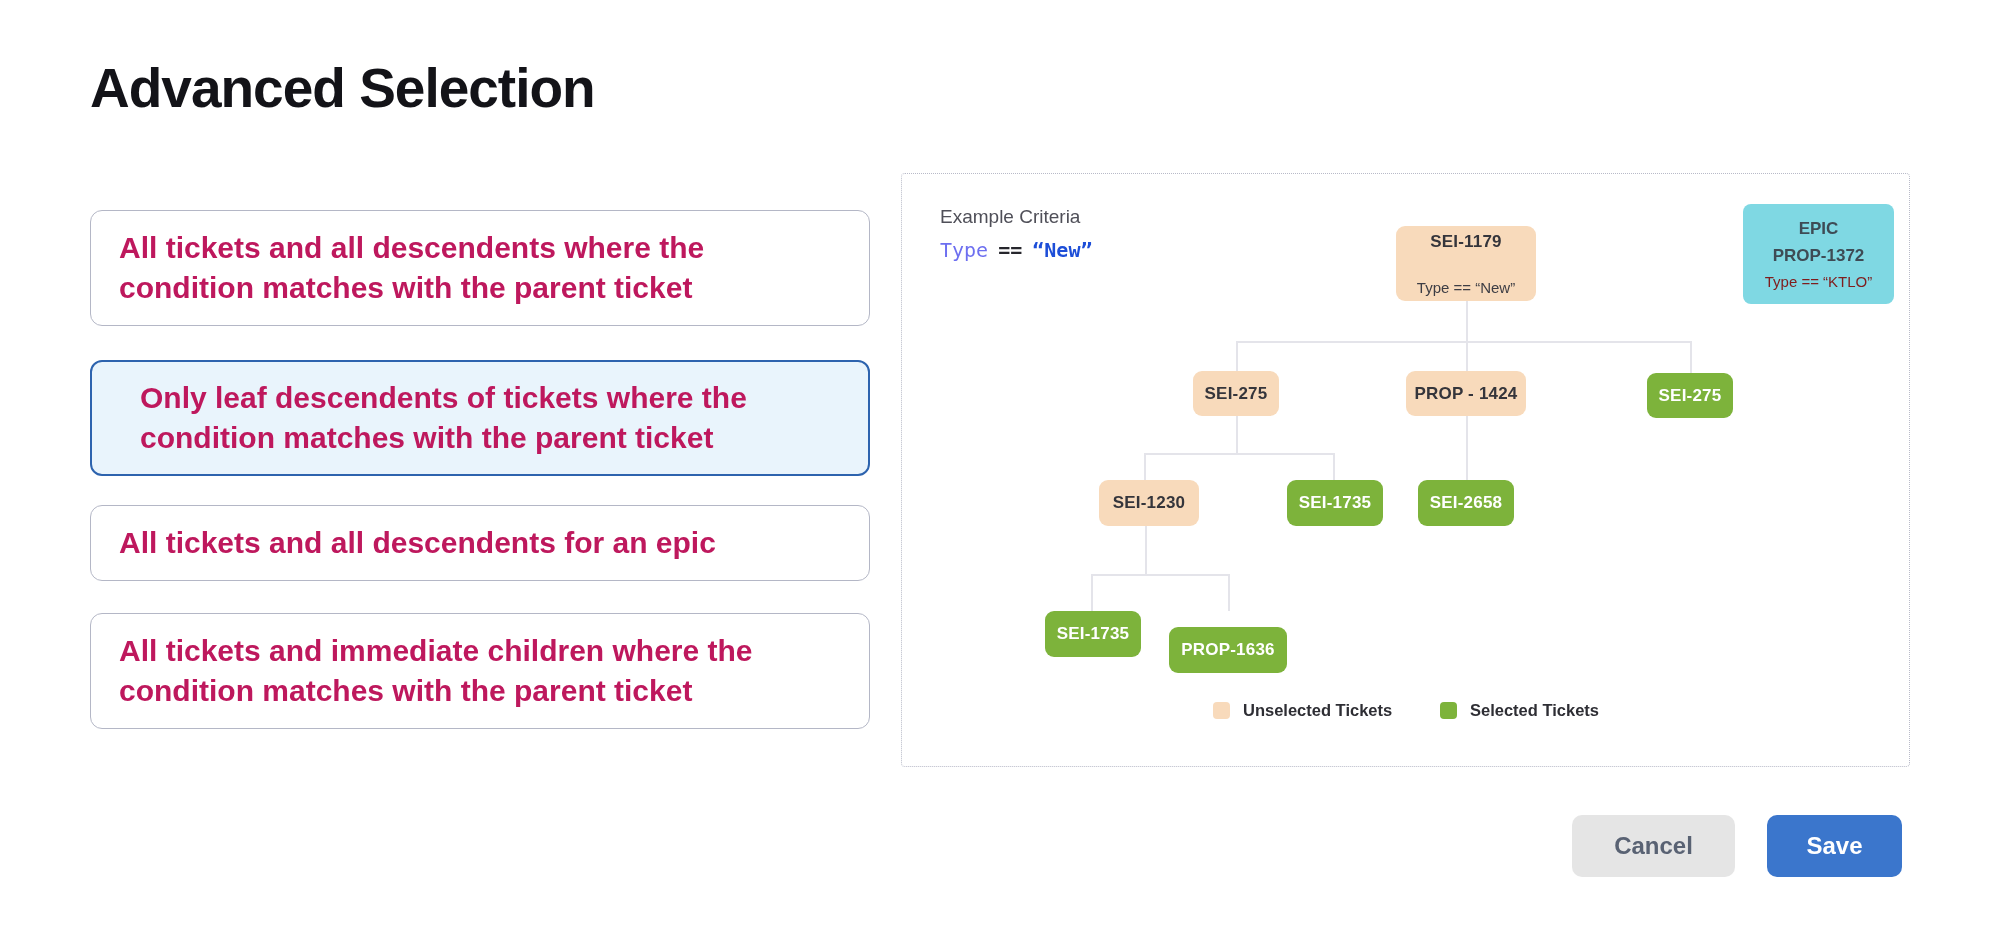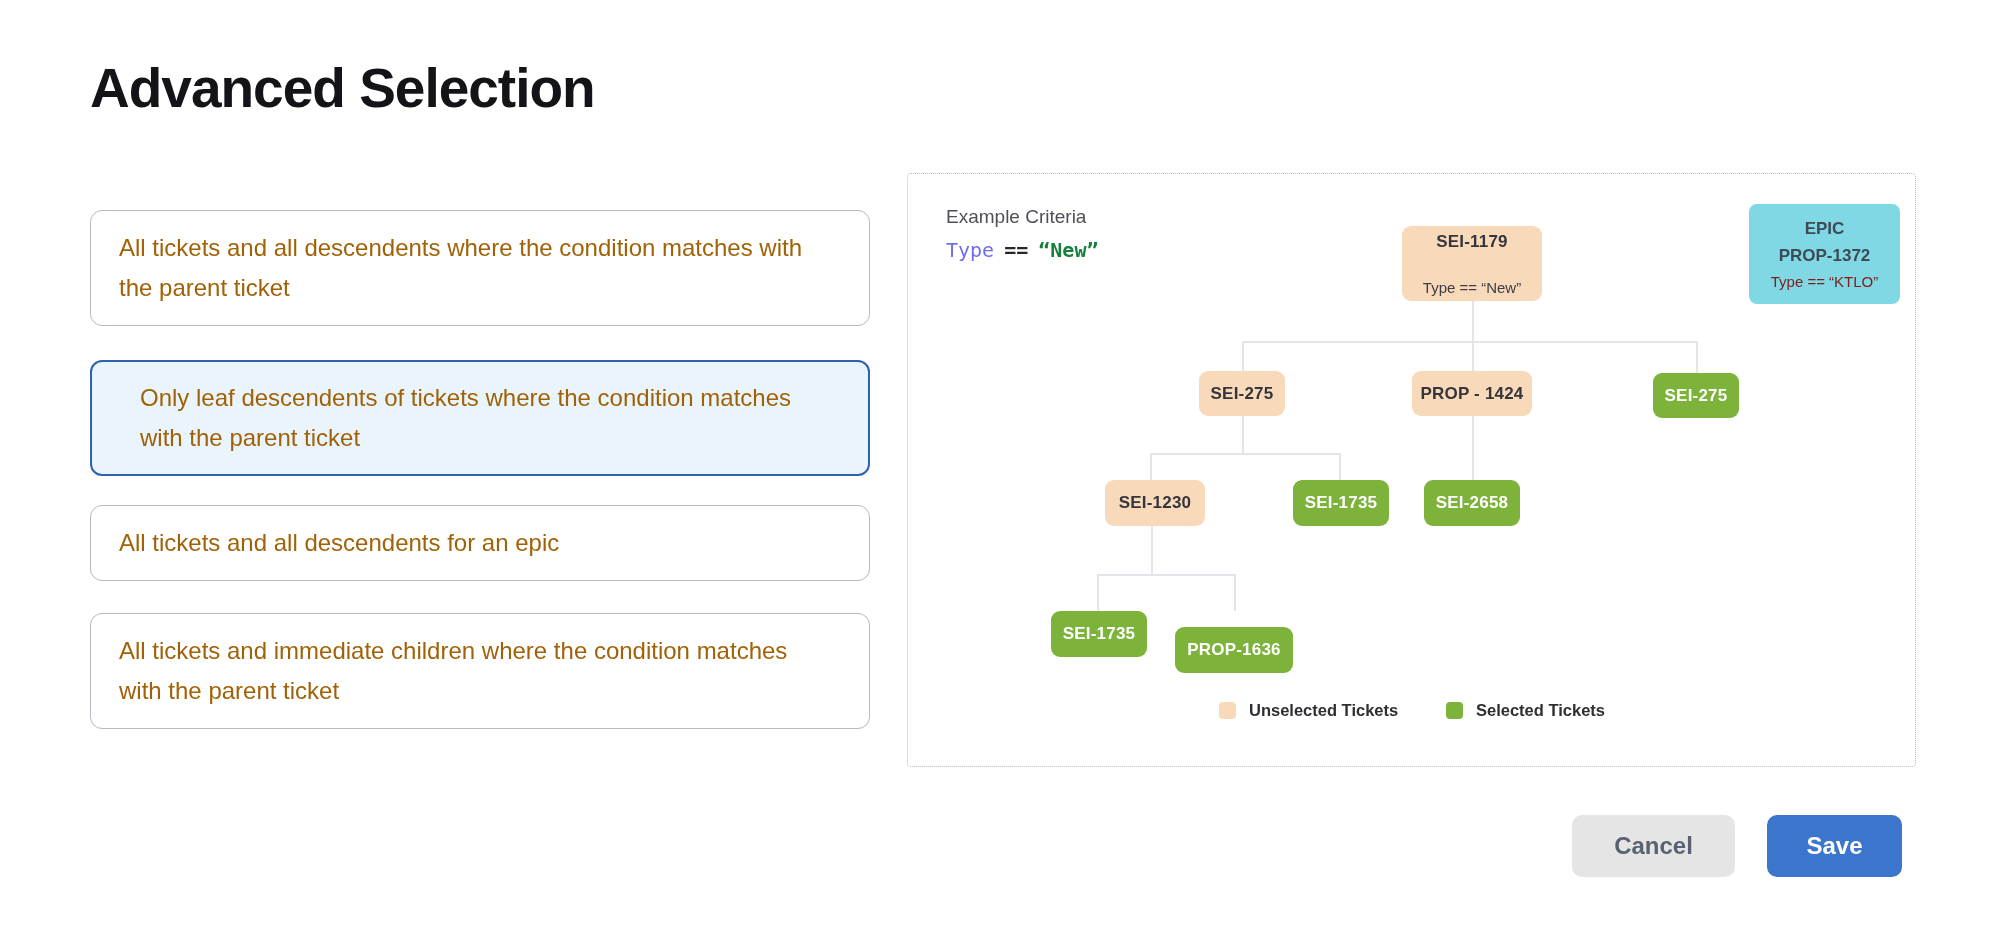--- a/index.html
+++ b/index.html
@@ -8,36 +8,36 @@
   .page { position:relative; width:1990px; height:936px; background:#fff; }
 
   
   .title { position:absolute; left:90px; top:56px; font-size:55px; font-weight:700;
            color:#131318; letter-spacing:-1px; }
 
   
   .card { position:absolute; left:90px; width:780px; display:flex; align-items:center;
           border:1.5px solid #b4b7c6; border-radius:12px; background:#fff;
           padding:0 60px 0 28px; cursor:pointer; }
-  .card span { font-size:24px; line-height:40px; font-weight:400; color:#a16207; }
+  .card span { font-size:30px; line-height:40px; font-weight:700; color:#be185d; }
   .card.c1 { top:210px; height:116px; }
   .card.c2 { top:360px; height:116px;padding-left:48px; }
   .card.c3 { top:505px; height:76px;text-align:right; }
   .card.c4 { top:613px; height:116px; }
   .card.selected { border:2.5px solid #2d63ae; background:#e9f4fc; }
 
   
   .panel { position:absolute; left:901px; top:173px; width:1009px; height:594px;
-           border:1.5px dotted #b8bac8; border-radius:4px; background:#fff;margin-left:6px; }
+           border:1.5px dotted #b8bac8; border-radius:4px; background:#fff; }
   .criteria-label { position:absolute; left:38px; top:32px; font-size:19px; color:#4f4f58; }
   .criteria-code  { position:absolute; left:38px; top:64px;
                     font-family:"DejaVu Sans Mono", monospace; font-size:20px; color:#202027; }
   .criteria-code .fld { color:#6d6ff0; }
   .criteria-code .op  { font-weight:700; color:#26262c; margin:0 10px; }
-  .criteria-code .val { font-weight:700; color:#15803d; }
+  .criteria-code .val { font-weight:700; color:#1d4ed8; }
 
   
   .epic { position:absolute; left:841px; top:30px; width:151px; height:100px;
           background:#7fd8e3; border-radius:8px; display:flex; flex-direction:column;
           align-items:center; justify-content:center; gap:7px; }
   .epic .e1, .epic .e2 { font-size:17px; font-weight:700; color:#3e4b55; }
   .epic .e3 { font-size:15px; color:#7f1d1d; }
 
   
   .node { position:absolute; display:flex; flex-direction:column; align-items:center;

